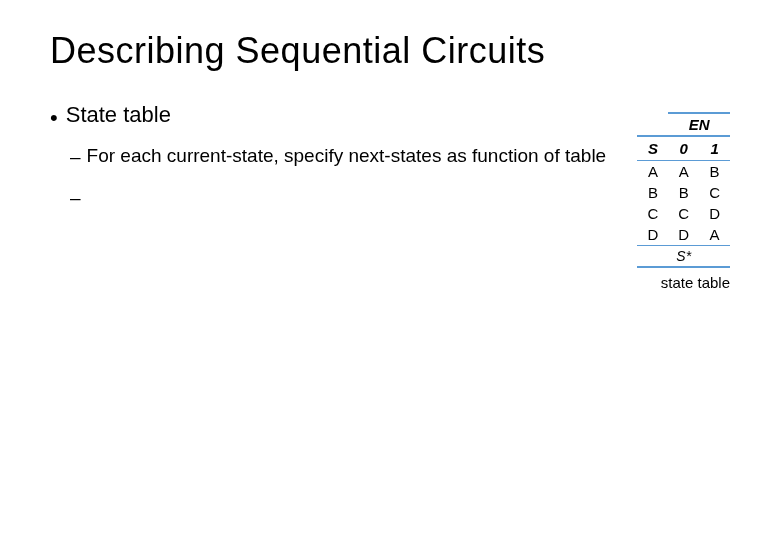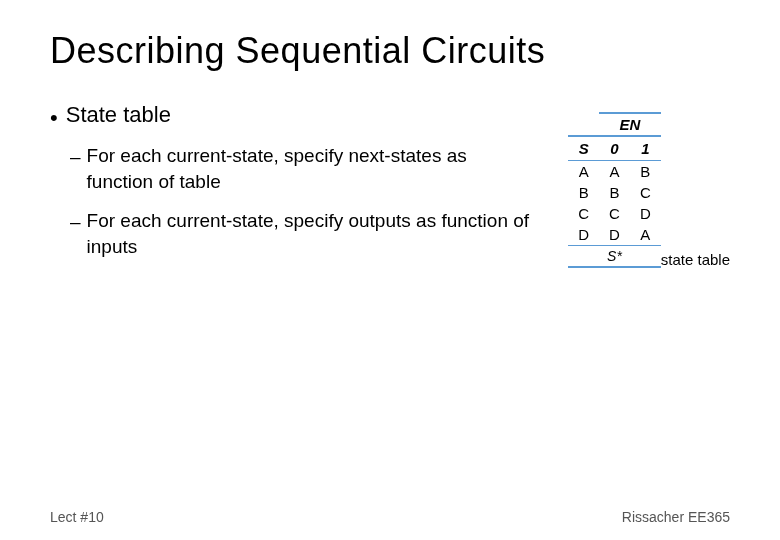--- a/index.html
+++ b/index.html
@@ -67,21 +67,21 @@
       line-height: 1.35;
     }
 
     .dash {
       flex-shrink: 0;
       margin-top: 1px;
     }
 
     .table-area {
       display: flex;
-      flex-direction: row;
+      flex-direction: column;
       align-items: center;
       margin-top: 10px;
     }
 
     .state-table {
       border-collapse: collapse;
       font-size: 15px;
     }
 
     .state-table .en-header-row td {
@@ -165,21 +165,20 @@
         <span class="bullet-dot">•</span>
         <span>State table</span>
       </div>
       <div class="sub-bullets">
         <div class="sub-item">
           <span class="dash">–</span>
           <span>For each current-state, specify next-states as function of table</span>
         </div>
         <div class="sub-item">
           <span class="dash">–</span>
-          <span>For each current-state, specify outputs as function of inputs</span>
         </div>
       </div>
     </div>
 
     <div class="table-area">
       <table class="state-table">
         <tbody>
             <tr class="en-header-row">
           <td></td>
           <td colspan="2" class="en-label en-top-border">EN</td>
@@ -212,18 +211,14 @@
         <tr class="sstar-row">
           <td colspan="3">S*</td>
         </tr>
       </tbody>
         </table>
       <div class="table-label">state table</div>
     </div>
 
   </div>
 
-  <div class="footer">
-    <span>Lect #10</span>
-    <span>Rissacher EE365</span>
-  </div>
 
 </div>
 
 </body></html>

